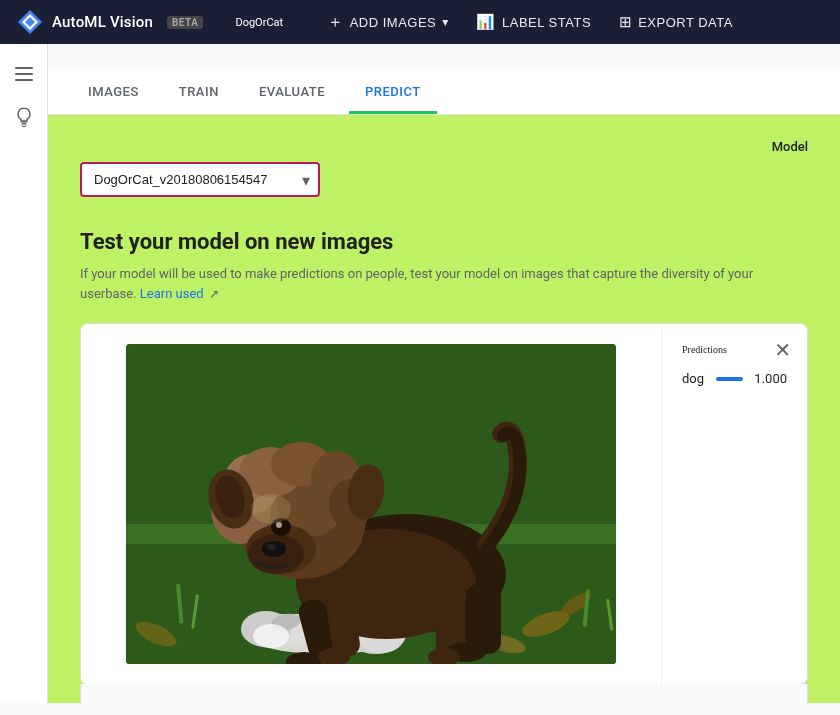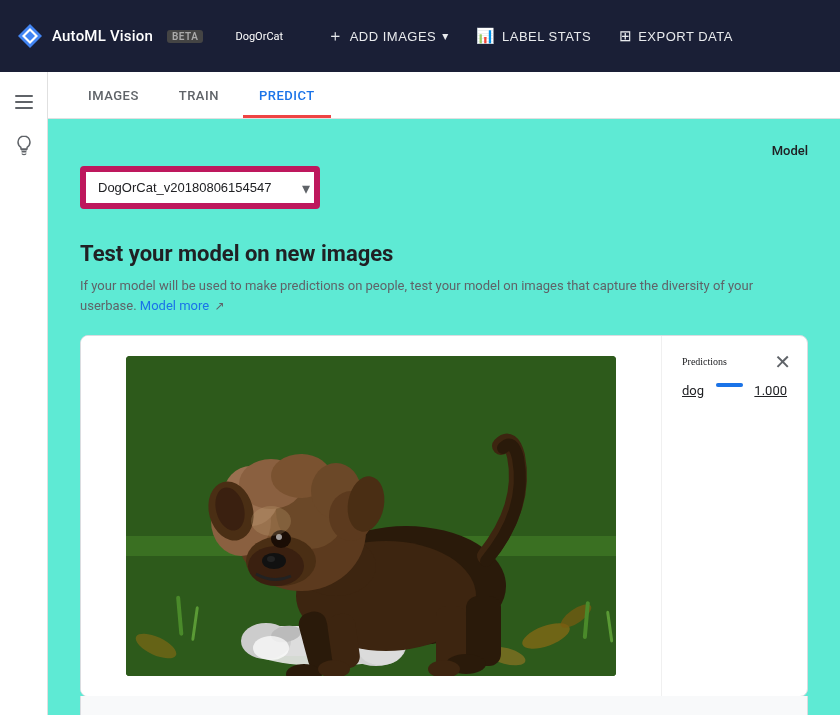--- a/index.html
+++ b/index.html
@@ -3,21 +3,21 @@
   <meta charset="utf-8">
   <style>
     * { box-sizing: border-box; margin: 0; padding: 0; }
     body { font-family: 'Google Sans', Roboto, Arial, sans-serif; background: #f8f9fa; color: #202124; font-size: 14px; }
 
     
     .top-nav {
       display: flex;
       align-items: center;
       background: #1a1f36;
-      height: 72px;
+      height: 44px;
       padding: 0 16px;
       gap: 0;
     }
     .nav-logo {
       display: flex;
       align-items: center;
       gap: 8px;
       margin-right: 24px;
     }
     .logo-diamond {
@@ -90,22 +90,23 @@
       justify-content: center;
       border-radius: 4px;
       cursor: pointer;
       color: #5f6368;
       font-size: 18px;
     }
 
     
     .main-content {
       flex: 1;
-      background: #5eead4;
+      background: #bef264;
       overflow-y: auto;
+      margin-top: 24px;
     }
 
     
     .tabs-bar {
       display: flex;
       border-bottom: 1px solid #e0e0e0;
       padding: 0 24px;
       background: #fff;
     }
     .tab {
@@ -114,21 +115,21 @@
       font-weight: 500;
       color: #5f6368;
       cursor: pointer;
       border-bottom: 3px solid transparent;
       margin-right: 8px;
       letter-spacing: 0.5px;
       text-transform: uppercase;
     }
     .tab.active {
       color: #1a73e8;
-      border-bottom: 3px solid #ef4444;
+      border-bottom: 3px solid #22c55e;
     }
 
     
     .page-body {
       padding: 24px 32px;
     }
 
     .model-label {
       font-size: 13px;
       color: #202124;
@@ -139,21 +140,21 @@
 
     .model-select-wrap {
       position: relative;
       display: inline-block;
       width: 240px;
       margin-bottom: 32px;
     }
     .model-select {
       width: 100%;
       padding: 8px 32px 8px 12px;
-      border: 6px solid #be185d;
+      border: 2px solid #be185d;
       border-radius: 4px;
       font-size: 13px;
       color: #202124;
       background: #fff;
       appearance: none;
       cursor: pointer;
       outline: none;
     }
     .select-arrow {
       position: absolute;
@@ -241,22 +242,22 @@
 
     .predictions-title {
       font-size: 10px;
       font-weight: 500;
       color: #202124;
       margin-bottom: 16px;
       font-family: Liberation Serif, serif;
     }
     .prediction-row {
       display: flex;
+      align-items: center;
       gap: 4px;
-      text-decoration: underline;
     }
     .prediction-label {
       font-size: 13px;
       color: #202124;
       min-width: 30px;
     }
     .prediction-bar-wrap {
       flex: 1;
       height: 4px;
       background: #e0e0e0;
@@ -348,39 +349,40 @@
         <path d="M7 18.5 C7 19.9 11 19.9 11 18.5" stroke="#5f6368" stroke-width="1.2" fill="none"></path>
       </svg>
     </div>
   </aside>
 
   <main class="main-content">
 
     <div class="tabs-bar">
       <div class="tab">IMAGES</div>
       <div class="tab">TRAIN</div>
+      <div class="tab">EVALUATE</div>
       <div class="tab active">PREDICT</div>
     </div>
 
     <div class="page-body">
 
       
       <div class="model-label">Model</div>
       <div class="model-select-wrap">
         <select class="model-select">
           <option>DogOrCat_v20180806154547</option>
         </select>
         <span class="select-arrow">▾</span>
       </div>
 
       
       <h2 class="test-heading">Test your model on new images</h2>
       <p class="test-description">
         <span>If your model will be used to make predictions on people, test your model on images that capture the diversity of your userbase.</span>
-        <a class="learn-more-link">Model more</a>
+        <a class="learn-more-link">Learn used</a>
         <span class="ext-link-icon">↗</span>
       </p>
 
       
       <div class="image-panel">
 
         <div class="image-section">
           <div class="dog-image-placeholder">
             <svg class="dog-canvas" viewBox="0 0 490 320" preserveAspectRatio="xMidYMid slice">
 

